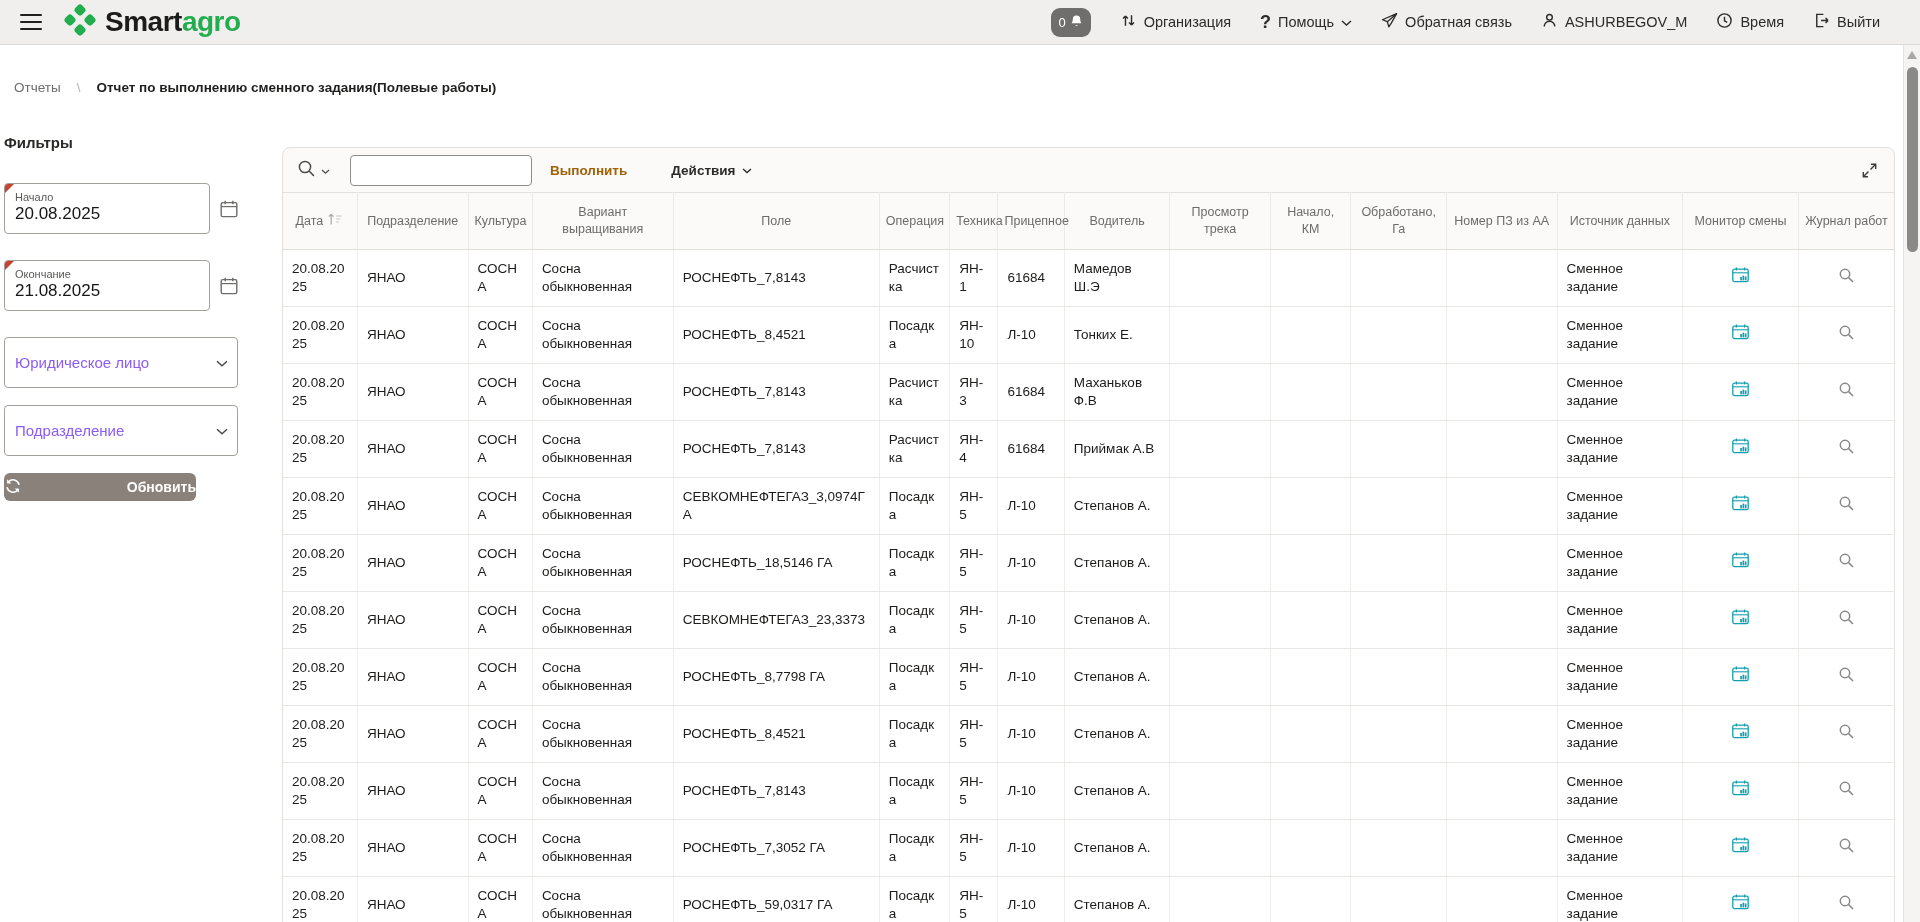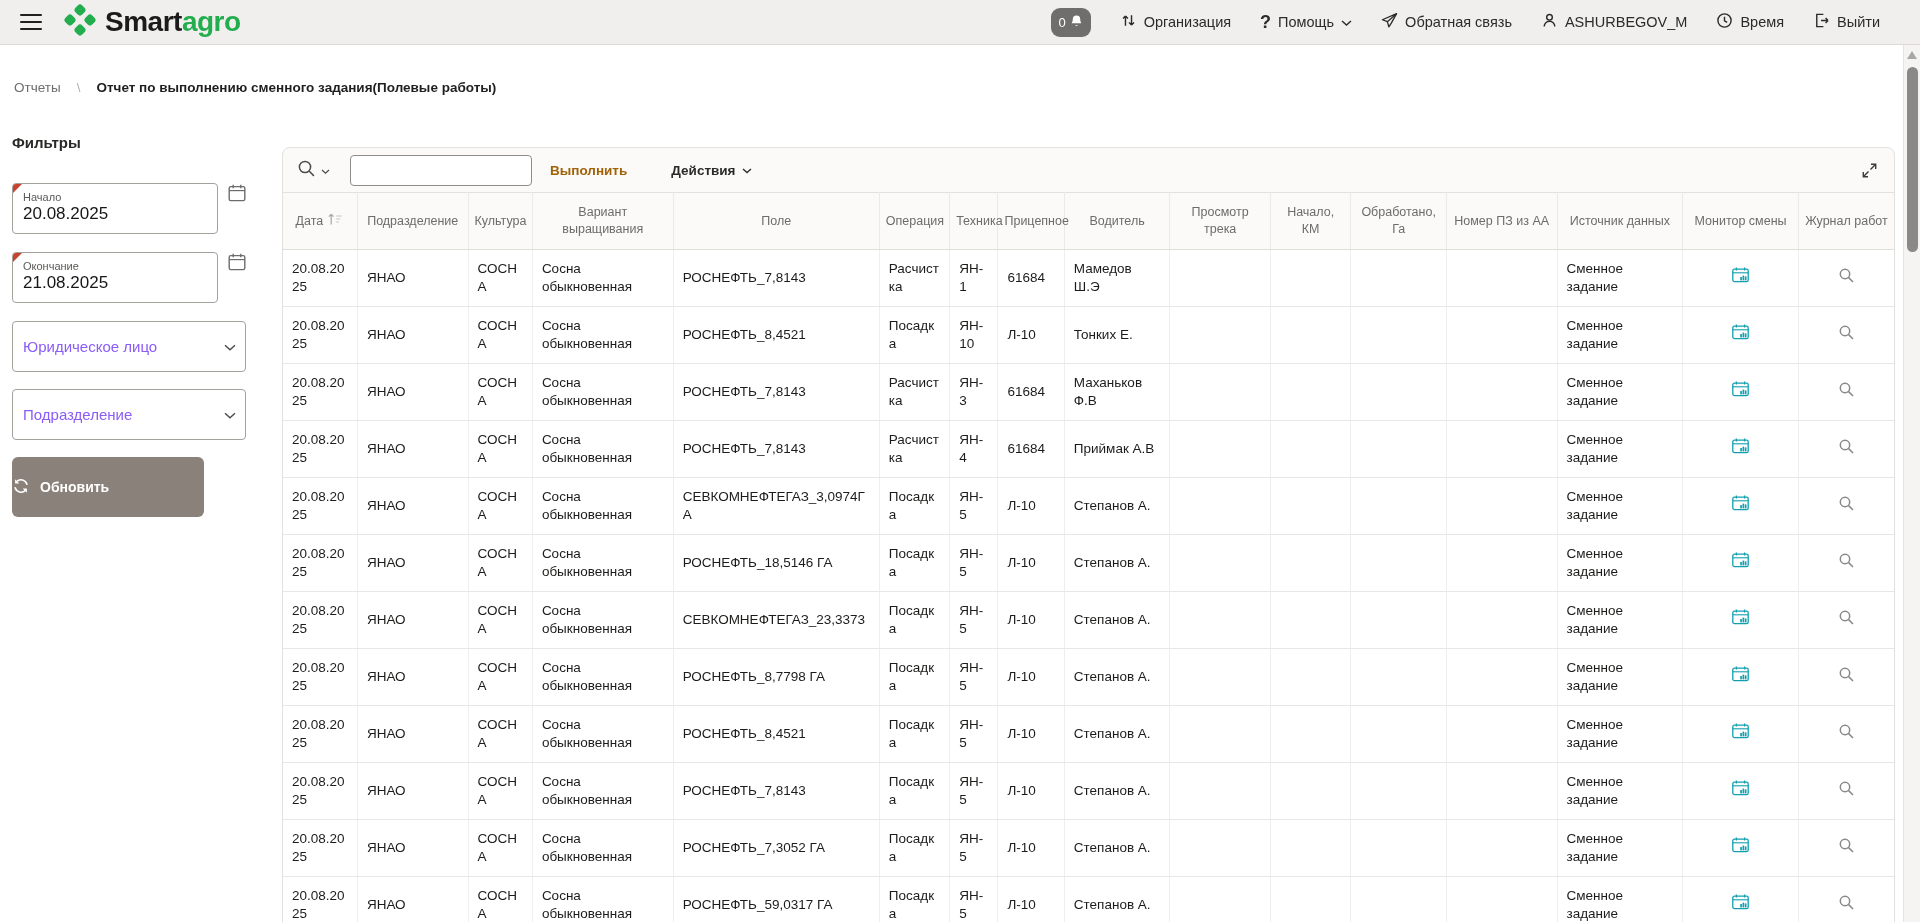--- a/index.html
+++ b/index.html
@@ -25,39 +25,39 @@
   .qmark { font-size:18px; font-weight:bold; color:#2b2b2b; }
 
   
   .breadcrumb { position:absolute; top:80px; left:14px; font-size:13.5px;
     display:flex; gap:16px; align-items:center; }
   .crumb-parent { color:#6f6d6b; cursor:pointer; }
   .crumb-sep { color:#b5b2af; }
   .crumb-current { color:#201f1e; font-weight:bold; }
 
   
-  .sidebar { position:absolute; top:134px; left:12px; width:250px; }
+  .sidebar { position:absolute; top:134px; left:4px; width:250px; }
   .filters-title { font-size:15px; font-weight:bold; color:#2a2927; margin-bottom:32px; }
-  .field-row { display:flex; align-items:flex-start; margin-bottom:18px; }
+  .field-row { display:flex; align-items:center; margin-bottom:26px; }
   .field-box { position:relative; width:206px; height:51px; background:#fff;
     border:1px solid #a4a09c; border-radius:4px; padding:5px 10px 4px; overflow:hidden; }
   .field-box.req::before { content:""; position:absolute; top:0; left:0;
     border-top:9px solid #c7432f; border-right:9px solid transparent; }
   .field-label { display:block; font-size:11px; color:#5b5a58; margin:2px 0 1px; }
   .field-value { width:100%; border:none; outline:none; font-size:17px; color:#171717;
     font-family:"Liberation Sans", sans-serif; background:transparent; }
   .icon-btn { margin-left:9px; cursor:pointer; display:flex; align-items:center; }
   .select-box { position:relative; width:234px; height:51px; background:#fff;
     border:1px solid #a4a09c; border-radius:4px; display:flex; align-items:center;
     padding:0 30px 0 10px; cursor:pointer; margin-bottom:17px; }
   .select-text { font-size:15px; color:#8b5cf6; }
   .select-chevron { position:absolute; right:9px; top:50%; transform:translateY(-50%); }
-  .refresh-btn { width:192px; height:60px; background:#8a817a; border:none; border-radius:6px;
+  .refresh-btn { width:192px; height:28px; background:#8a817a; border:none; border-radius:6px;
     color:#fff; font-size:14px; font-weight:bold; display:flex; align-items:center;
-    justify-content:flex-start; gap:10px; cursor:pointer; margin-top:14px;
+    justify-content:space-between; gap:10px; cursor:pointer; margin-top:14px;
     font-family:"Liberation Sans", sans-serif; }
 
   
   .main-panel { position:absolute; top:147px; left:282px; width:1613px; height:860px;
     background:#fbfaf9; border:1px solid #e3e1de; border-radius:8px 8px 0 0; overflow:hidden; }
   .toolbar { height:44px; display:flex; align-items:center; padding:0 16px 0 14px; }
   .search-group { display:flex; align-items:center; gap:5px; cursor:pointer; }
   .search-input { margin-left:20px; width:182px; height:31px; border:1px solid #8f8d8a;
     border-radius:4px; background:#fff; padding:0 8px; font-size:13px; outline:none;
     font-family:"Liberation Sans", sans-serif; }

